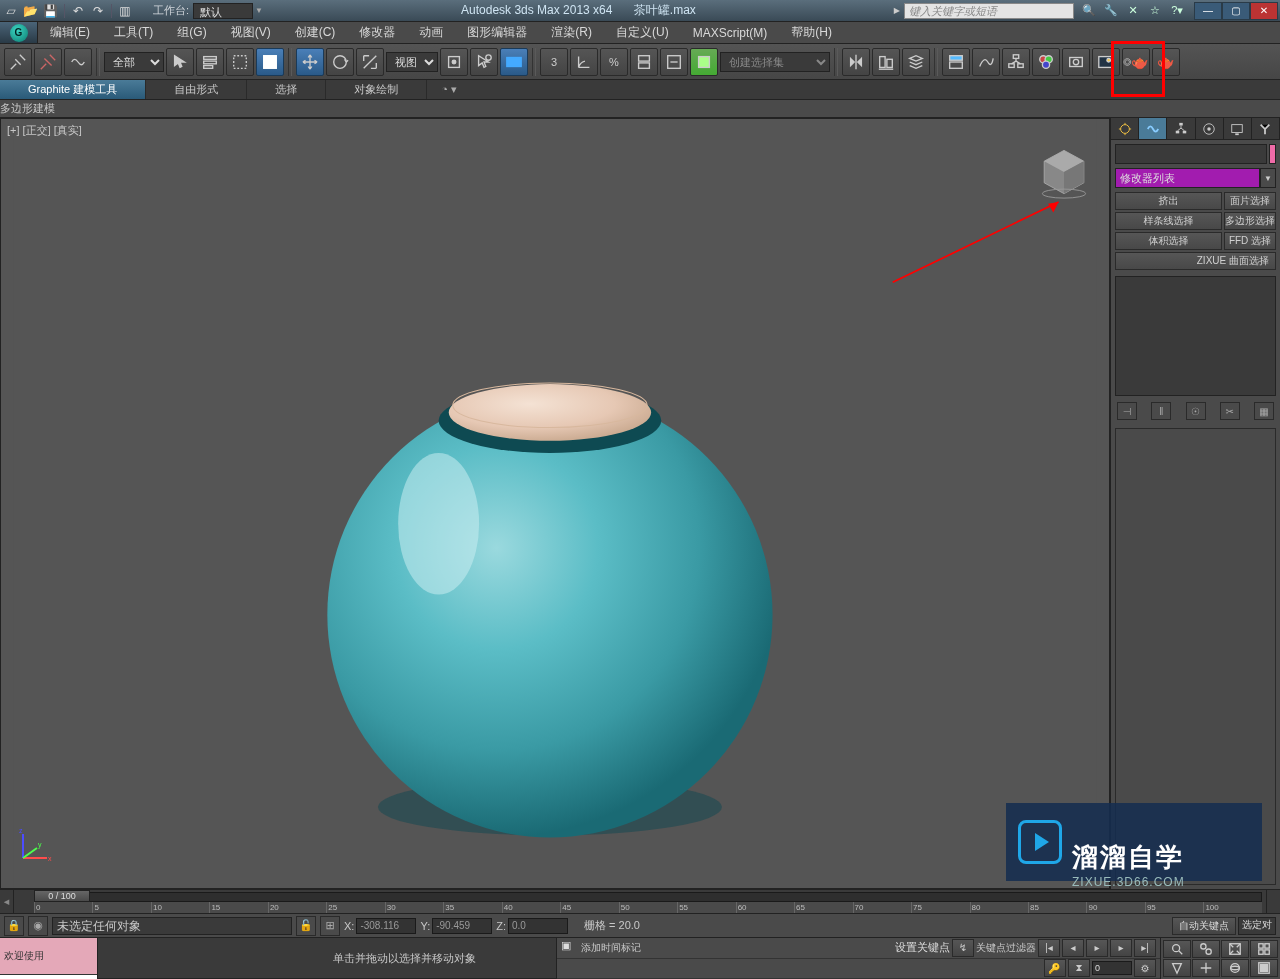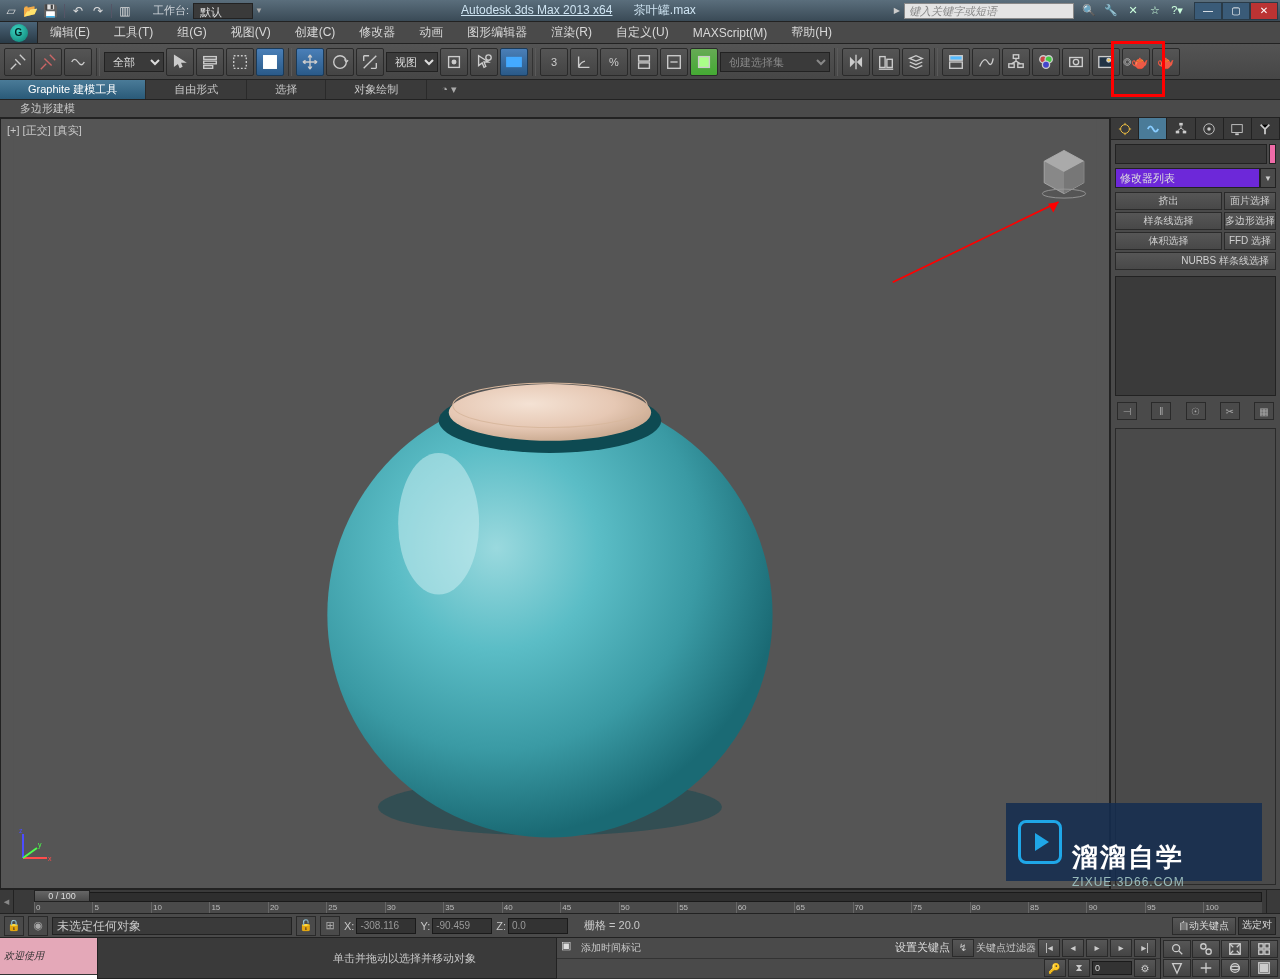--- a/index.html
+++ b/index.html
@@ -7,21 +7,21 @@
   
   
   .title-bar { height: 22px; background: linear-gradient(#5a6e7c, #3a4a56); display: flex; align-items: center; padding: 0 2px; border-bottom: 1px solid #222; }
   .title-bar .qat { display: flex; gap: 2px; align-items: center; }
   .title-bar .qat .ico { width: 18px; height: 18px; display: flex; align-items: center; justify-content: center; font-size: 12px; color: #ddd; cursor: pointer; }
   .title-bar .qat .sep { width: 1px; height: 14px; background: #556; margin: 0 2px; }
   .workspace { display: flex; align-items: center; margin-left: 19px; }
   .workspace .lbl { color: #d0d5da; font-size: 11px; }
   .workspace .val { background: #3a3a3a; border: 1px solid #222; padding: 1px 6px; margin-left: 4px; min-width: 60px; height: 16px; line-height: 14px; font-size: 11px; color: #ddd; }
   .title-center { flex: 1; text-align: center; color: #cfe4f2; font-size: 12px; }
-  .title-center .prod { color: #cfe4f2; text-decoration: underline; }
+  .title-center .prod { color: #cfe4f2; }
   .title-center .file { margin-left: 18px; }
   .title-bar .search-box { width: 170px; height: 16px; background: #e4e4e4; border: 1px solid #888; color: #888; font-style: italic; font-size: 11px; padding: 0 4px; line-height: 14px; }
   .title-bar .right-icons { display: flex; gap: 4px; margin-left: 6px; align-items: center; }
   .title-bar .right-icons .ico { width: 18px; height: 18px; display: flex; align-items: center; justify-content: center; color: #cfd; cursor: pointer; }
   .win-controls { display: flex; margin-left: 8px; }
   .win-controls .wbtn { width: 28px; height: 18px; background: #3a5b78; border: 1px solid #2a3b48; display: flex; align-items: center; justify-content: center; color: #fff; font-size: 10px; cursor: pointer; }
   .win-controls .wbtn.close { background: #b33; }
   
   
   .menu-bar { height: 22px; background: #4a4a4a; display: flex; align-items: stretch; border-bottom: 1px solid #222; }
@@ -38,42 +38,42 @@
   .tsel { height: 20px; background: #3a3a3a; border: 1px solid #222; color: #ddd; font-size: 11px; padding: 0 4px; }
   .highlight-box { position: absolute; right: 115px; top: -3px; width: 54px; height: 56px; border: 3px solid #f00; pointer-events: none; z-index: 50; }
   
   
   .ribbon-tabs { height: 20px; background: #3a3a3a; display: flex; align-items: stretch; border-bottom: 1px solid #222; }
   .ribbon-tabs .rtab { padding: 0 28px; display: flex; align-items: center; font-size: 11px; color: #c8c8c8; cursor: pointer; border-right: 1px solid #2a2a2a; }
   .ribbon-tabs .rtab.active { background: linear-gradient(#4a7b98, #2a5a78); color: #fff; }
   .ribbon-tabs .rtab-min { margin-left: 6px; padding: 0 8px; display:flex; align-items:center; cursor:pointer; color:#aaa;}
   
   
-  .ribbon-sub { height: 18px; background: #4a4a4a; display: flex; align-items: center; padding: 0 20px; font-size: 11px; color: #c8c8c8; border-bottom: 1px solid #222; cursor:pointer;}
+  .ribbon-sub { height: 18px; background: #4a4a4a; display: flex; align-items: center; padding: 0 0; font-size: 11px; color: #c8c8c8; border-bottom: 1px solid #222; cursor:pointer;}
   
   
   .main-area { position: absolute; top: 118px; left: 0; right: 0; bottom: 90px; display: flex; }
   .viewport-wrap { flex: 1; position: relative; background: #555; border: 1px solid #222; }
   .viewport-label { position: absolute; top: 4px; left: 6px; color: #c8c8c8; font-size: 11px; z-index: 5; }
   .viewport-canvas { width: 100%; height: 100%; }
   .axis-gizmo { position: absolute; bottom: 22px; left: 14px; width: 40px; height: 40px; z-index: 5; }
   .view-cube { position: absolute; top: 26px; right: 18px; width: 54px; height: 54px; z-index: 5; }
   .arrow-line { position: absolute; top: 76px; left:874px; width: 210px; height: 96px; z-index: 55; pointer-events:none; }
   
   
   .cmd-panel { width: 170px; background: #4a4a4a; border-left: 1px solid #222; display: flex; flex-direction: column; }
   .cmd-tabs { height: 22px; display: flex; background: #3a3a3a; border-bottom: 1px solid #222; }
   .cmd-tabs .ctab { flex: 1; display: flex; align-items: center; justify-content: center; cursor: pointer; border-right: 1px solid #222; }
   .cmd-tabs .ctab svg { width: 14px; height: 14px; }
   .cmd-tabs .ctab.active { background: #4a7b98; }
   .name-row { display: flex; height: 20px; margin: 4px; }
   .name-row input { flex: 1; background: #3a3a3a; border: 1px solid #222; color: #ddd; font-size: 11px; padding: 0 4px; }
   .name-row .color-sw { width: 18px; background: #f06ba8; border: 1px solid #222; margin-left: 2px; cursor:pointer;}
   .mod-list-row { display:flex; height: 20px; margin: 0 4px; }
-  .mod-list-row .sel { flex:1; background: #6d28d9; border: 1px solid #222; color: #ddd; font-size: 11px; padding: 0 4px; line-height:18px;}
+  .mod-list-row .sel { flex:1; background: #a21caf; border: 1px solid #222; color: #ddd; font-size: 11px; padding: 0 4px; line-height:18px;}
   .mod-list-row .dd { width:16px; background:#4a4a4a; border:1px solid #222; display:flex; align-items:center; justify-content:center; cursor:pointer; color:#ccc; font-size:8px;}
   .mod-btn-grid { display: grid; grid-template-columns: 1fr; gap: 2px; margin: 4px; }
   .mod-btn-grid .mbtn { height: 18px; background: linear-gradient(#565656,#484848); border: 1px solid #2a2a2a; font-size: 10px; color: #d0d0d0; display: flex; align-items: center; justify-content: center; cursor: pointer; }
   .mod-btn-grid .mbtn.wide { grid-column: span 2; justify-content:flex-end; padding-right:6px;}
   .mod-stack { margin: 2px 4px; height: 120px; background: #3a3a3a; border: 1px solid #222; }
   .mod-stack-btns { display: flex; gap: 4px; margin: 4px 6px; justify-content: space-between; }
   .mod-stack-btns .sbtn { width: 20px; height: 18px; background: #4a4a4a; border: 1px solid #2a2a2a; display:flex; align-items:center; justify-content:center; cursor:pointer; color:#aaa; font-size:10px;}
   .rollout-area { flex: 1; margin: 4px; background: #4a4a4a; border: 1px solid #2a2a2a; }
   
   
@@ -93,21 +93,21 @@
   .coord-field .lbl { color: #c8c8c8; margin-right: 2px; font-size: 11px; }
   .coord-field input { width: 60px; height: 16px; background: #333; border: 1px solid #1a1a1a; color: #999; font-size: 10px; padding: 0 3px; }
   .grid-info { color: #c8c8c8; font-size: 11px; margin-left: 12px; }
   .anim-controls { margin-left: auto; display: flex; gap: 2px; align-items: center; }
   .anim-controls .abtn { height: 18px; padding: 0 6px; background: linear-gradient(#565656,#444); border: 1px solid #2a2a2a; font-size: 10px; color: #ddd; display:flex; align-items:center; cursor:pointer;}
   .anim-controls .sel { height: 18px; width: 38px; background: #3a3a3a; border: 1px solid #222; color: #ddd; font-size: 10px; padding: 0 3px;}
   
   
   .bottom-rows { position: absolute; bottom: 0; left: 0; right: 0; height: 42px; background: #4a4a4a; border-top: 1px solid #222; display: flex; }
   .script-mini { width: 98px; border-right: 1px solid #222; display:flex; flex-direction:column;}
-  .script-mini .r { flex:1; display:flex; align-items:center; padding:11px 4px; font-size:10px; color:#c8c8c8; border-bottom:1px solid #333;font-style:italic;}
+  .script-mini .r { flex:1; display:flex; align-items:center; padding:11px 4px; font-size:10px; color:#c8c8c8; border-bottom:1px solid #333;}
   .prompt-col { flex: 1; display:flex; flex-direction:row;}
   .prompt-col .pr { flex:1; background:#3a3a3a; border-bottom:1px solid #222; color:#c8c8c8; font-size:11px; padding:0 6px; display:flex; align-items:center;}
   .play-controls { width: 604px; border-left: 1px solid #222; display: flex; flex-direction: column; }
   .play-controls .pcrow { flex:1; display:flex; align-items:center; gap:2px; padding:0 4px; border-bottom:1px solid #333;}
   .play-controls .pcbtn { width: 22px; height: 18px; background: linear-gradient(#565656,#444); border: 1px solid #2a2a2a; display:flex; align-items:center; justify-content:center; color:#ccc; font-size:10px; cursor:pointer;}
   .play-controls .pclbl { font-size: 10px; color: #c8c8c8; }
   .play-controls .pcinput { width: 40px; height: 14px; background: #333; border: 1px solid #1a1a1a; color:#ddd; font-size:9px; padding:0 2px;}
   .nav-controls { width: 120px; border-left: 1px solid #222; display:grid; grid-template-columns:repeat(4,1fr); grid-template-rows:1fr 1fr; gap:1px; padding:2px;}
   .nav-controls .nbtn { background: linear-gradient(#565656,#444); border: 1px solid #2a2a2a; display:flex; align-items:center; justify-content:center; cursor:pointer;}
   .nav-controls .nbtn svg { width:14px; height:14px; stroke:#ccc; fill:none; stroke-width:1.5;}
@@ -446,21 +446,21 @@
       <div class="sel">修改器列表</div>
       <div class="dd">▼</div>
     </div>
     <div class="mod-btn-grid">
       <div class="mbtn">挤出</div>
       <div class="mbtn">面片选择</div>
       <div class="mbtn">样条线选择</div>
       <div class="mbtn">多边形选择</div>
       <div class="mbtn">体积选择</div>
       <div class="mbtn">FFD 选择</div>
-      <div class="mbtn wide">NURBS 样条线选择</div>
+      <div class="mbtn wide">ZIXUE 曲面选择</div>
     </div>
     <div class="mod-stack"></div>
     <div class="mod-stack-btns">
       <div class="sbtn">⊣</div>
       <div class="sbtn">‖</div>
       <div class="sbtn">☉</div>
       <div class="sbtn">✂</div>
       <div class="sbtn">▦</div>
     </div>
     <div class="rollout-area"></div>

